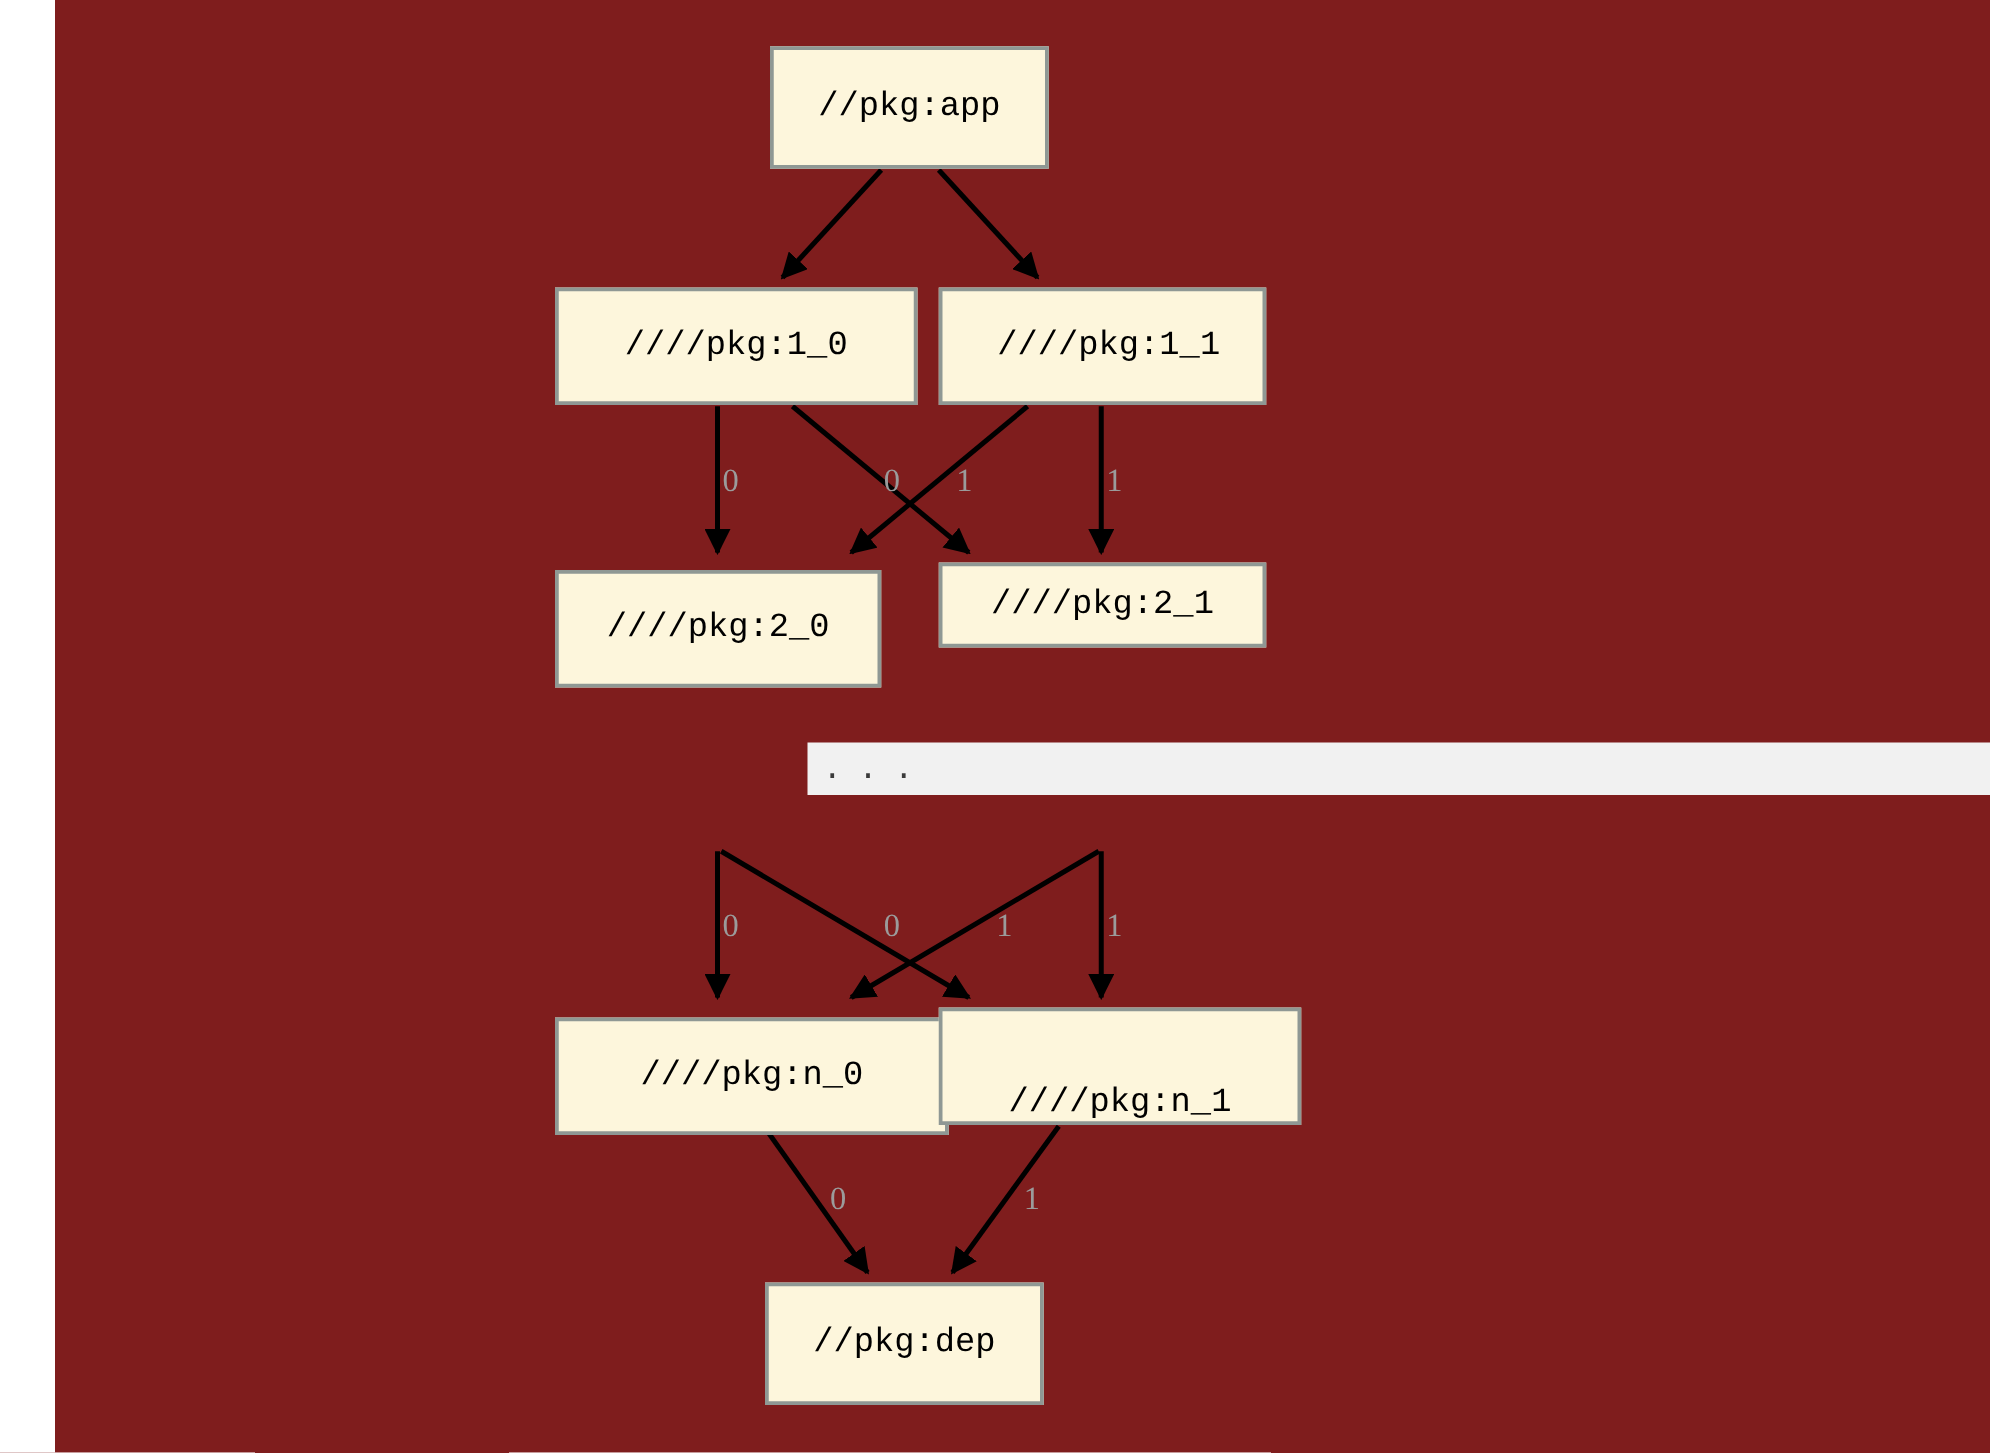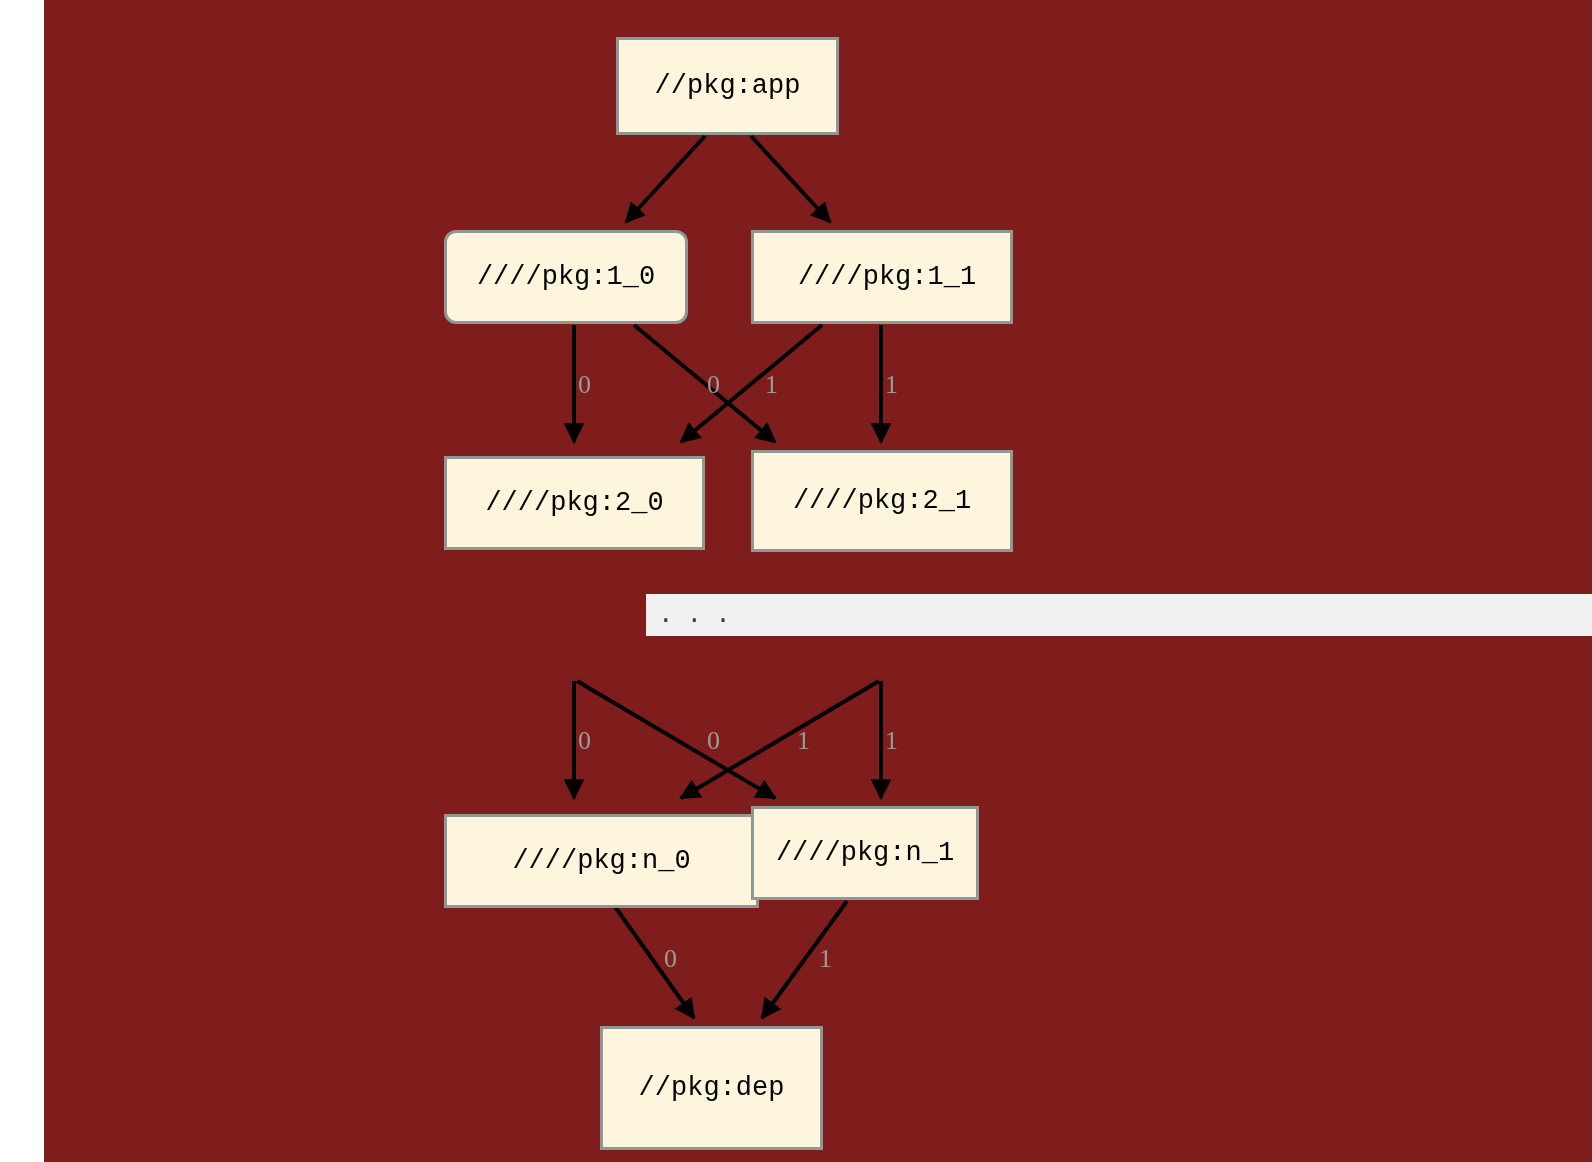--- a/index.html
+++ b/index.html
@@ -102,45 +102,45 @@
 
     <line x1="567" y1="901" x2="650" y2="1018" stroke="#000000" stroke-width="4" marker-end="url(#arrow)"></line>
 
     <line x1="803" y1="901" x2="718" y2="1018" stroke="#000000" stroke-width="4" marker-end="url(#arrow)"></line>
   </svg>
 
   <div class="node-box" style="left:572px; top:37px; width:223px; height:98px;">
     <span class="node-label">//pkg:app</span>
   </div>
 
-  <div class="node-box" style="left:400px; top:230px; width:244px; height:94px;border-radius:12px;">
+  <div class="node-box" style="left:400px; top:230px; width:290px; height:94px;">
     <span class="node-label">////pkg:1_0</span>
   </div>
 
   <div class="node-box" style="left:707px; top:230px; width:262px; height:94px;padding-left:10px;">
     <span class="node-label">////pkg:1_1</span>
   </div>
 
   <div class="node-box" style="left:400px; top:456px; width:261px; height:94px;">
     <span class="node-label">////pkg:2_0</span>
   </div>
 
-  <div class="node-box" style="left:707px; top:450px; width:262px; height:102px;">
+  <div class="node-box" style="left:707px; top:450px; width:262px; height:68px;">
     <span class="node-label">////pkg:2_1</span>
   </div>
 
   <div class="node-box" style="left:400px; top:814px; width:315px; height:94px;">
     <span class="node-label">////pkg:n_0</span>
   </div>
 
-  <div class="node-box" style="left:707px; top:806px; width:228px; height:94px;">
+  <div class="node-box" style="left:707px; top:806px; width:290px; height:94px;align-items:flex-end;">
     <span class="node-label">////pkg:n_1</span>
   </div>
 
-  <div class="node-box" style="left:556px; top:1026px; width:223px; height:124px;justify-content:center;">
+  <div class="node-box" style="left:568px; top:1026px; width:223px; height:98px;justify-content:center;">
     <span class="node-label">//pkg:dep</span>
   </div>
 
   <div class="ellipsis-block" style="left:602px; top:594px; width:990px; height:42px;">
     <span class="ellipsis-text">...</span>
   </div>
 
   <span class="edge-label" style="left:534px; top:372px;">0</span>
   <span class="edge-label" style="left:663px; top:372px;">0</span>
   <span class="edge-label" style="left:721px; top:372px;">1</span>

